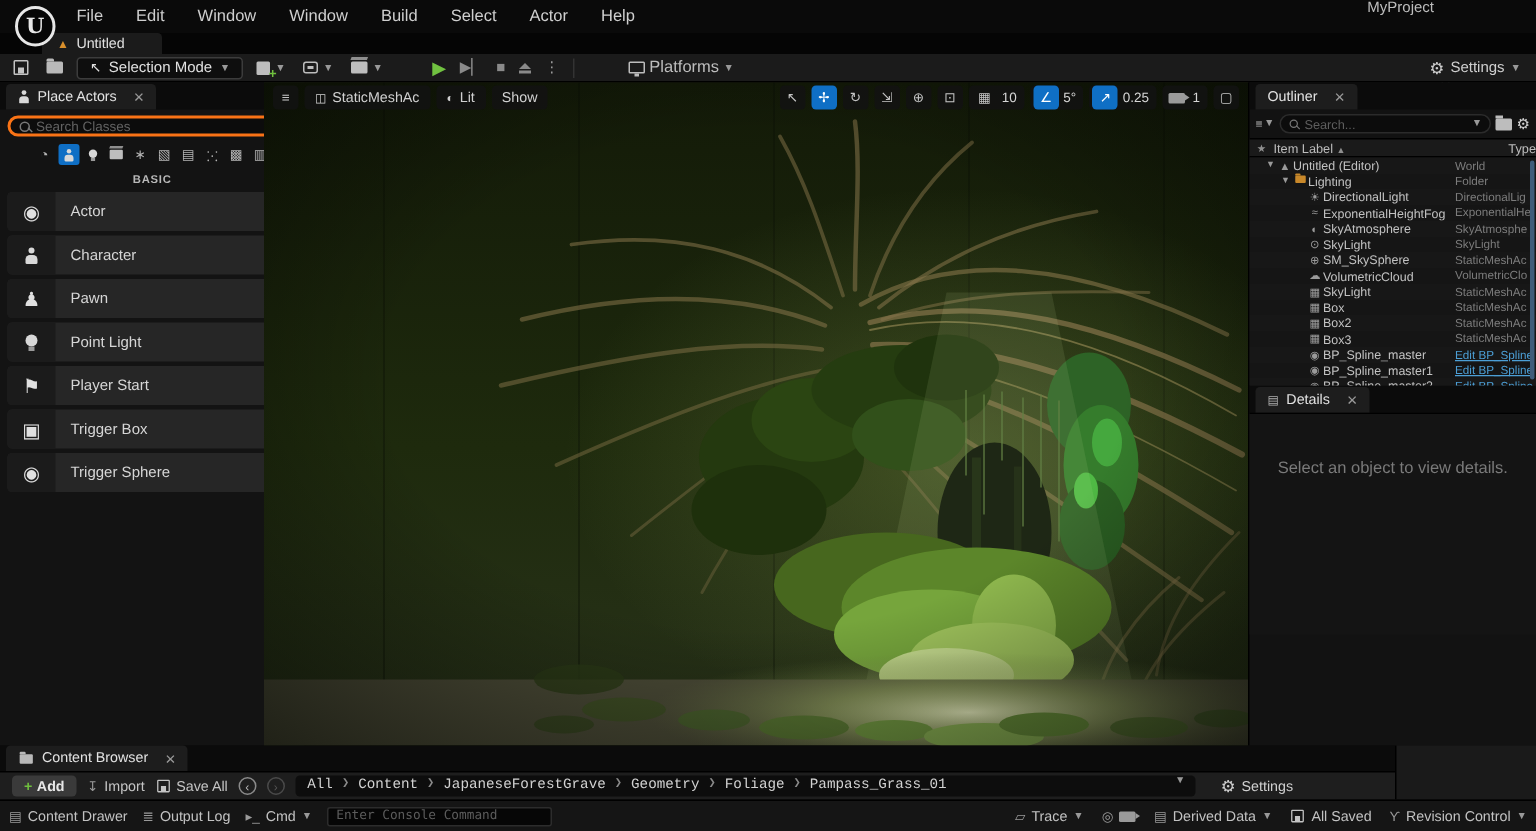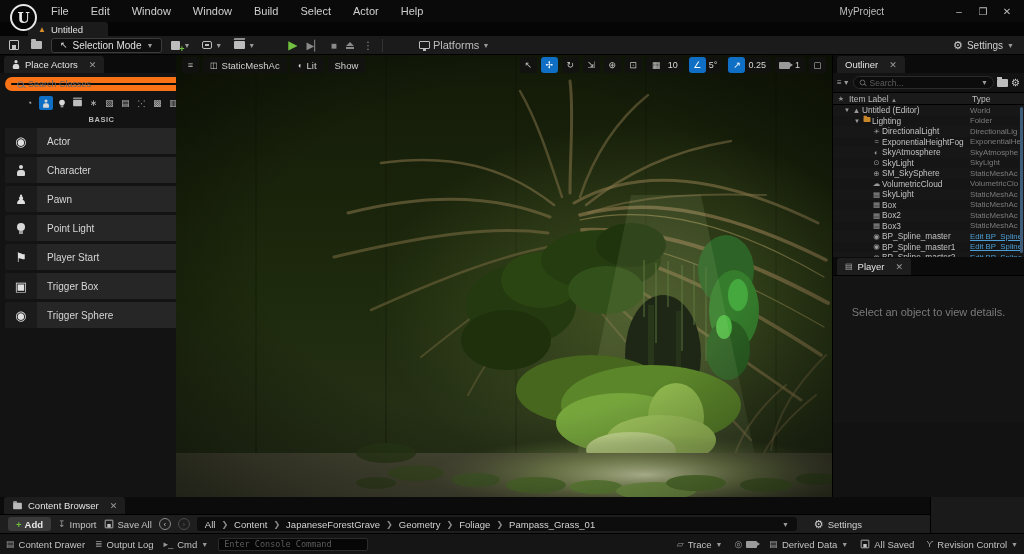--- a/index.html
+++ b/index.html
@@ -5,21 +5,21 @@
   * { margin:0; padding:0; box-sizing:border-box; }
   html,body { width:1024px; height:554px; background:#000; overflow:hidden; }
   body { font-family:"Liberation Sans", sans-serif; color:#c8c8c8; font-size:10px; -webkit-font-smoothing:antialiased; }
   .app { position:absolute; inset:0; width:1024px; height:554px; background:#0d0d0d; }
 
   
   .titlebar { position:absolute; left:0; top:0; width:1024px; height:22px; background:#0a0a0a; display:flex; align-items:center; }
   .ue-logo { position:absolute; left:10px; top:4px; width:27px; height:27px; border-radius:50%; background:#060606; border:2px solid #e7e7e7; color:#e7e7e7; display:flex; align-items:center; justify-content:center; font-size:14px; font-weight:bold; font-family:"DejaVu Serif", serif; z-index:5; }
   .menu { display:flex; gap:0; margin-left:40px; }
   .menu span { padding:0 11px; font-size:11px; color:#cfcfcf; cursor:default; }
-  .tb-right { position:absolute; right:8px; top:0; height:22px; display:flex; align-items:center; gap:6px; }
+  .tb-right { position:absolute; right:8px; top:0; height:22px; display:flex; align-items:center; gap:6px;flex-direction:column; }
   .proj-name { font-size:10px; color:#bdbdbd; margin-right:60px; }
   .winbtn { width:18px; text-align:center; color:#bbb; font-size:10px; }
 
   
   .tabrow { position:absolute; left:0; top:22px; width:1024px; height:14px; background:#050505; }
   .level-tab { position:absolute; left:28px; top:0; height:14px; min-width:80px; background:#1b1b1b; border-radius:3px 3px 0 0; display:flex; align-items:center; padding:0 10px; gap:5px; }
   .level-tab .mtn { color:#d98f2b; font-size:8px; }
   .level-tab .lbl { font-size:9.5px; color:#e0e0e0; }
 
   
@@ -69,21 +69,21 @@
 
   
   .main { position:absolute; left:0; top:55px; width:1024px; height:442px; }
 
   
   .left { position:absolute; left:0; top:0; width:204px; height:442px; background:#131313; border-right:1px solid #000; }
   .ptabs { height:18px; background:#0b0b0b; display:flex; align-items:flex-end; }
   .ptab { height:17px; background:#1d1d1d; border-radius:3px 3px 0 0; display:flex; align-items:center; gap:5px; padding:0 8px; margin-left:4px; font-size:9.5px; color:#e2e2e2; }
   .ptab .x { color:#9a9a9a; font-size:9px; margin-left:6px; }
   .searchrow { padding:4px 5px 2px; }
-  .searchbox { height:14px; background:#0c0c0c; border:6px solid #f97316; border-radius:8px; display:flex; align-items:center; gap:4px; padding:0 6px; }
+  .searchbox { height:14px; background:#0c0c0c; border:2px solid #f97316; border-radius:8px; display:flex; align-items:center; gap:4px; padding:0 6px; }
   .searchbox input { background:transparent; border:none; outline:none; color:#c8c8c8; font-size:9px; width:100%; font-family:"Liberation Sans",sans-serif; }
   .searchbox input::placeholder { color:#626262; }
   .catrow { display:flex; justify-content:center; gap:2px; padding:3px 0 2px; }
   .catbtn { width:14px; height:14px; border-radius:2px; display:flex; align-items:center; justify-content:center; color:#b5b5b5; font-size:9px; background:transparent; }
   .catbtn.sel { background:#0f6fc5; color:#fff; }
   .cat-label { text-align:center; font-size:7.5px; font-weight:bold; letter-spacing:.5px; color:#b8b8b8; padding:3px 0 4px; }
   .pa-list { padding:0 5px; }
   .pa-item { height:26px; background:#262626; border-radius:3px; margin-bottom:3px; display:flex; align-items:center; position:relative; }
   .pa-ico { width:32px; height:26px; background:#1b1b1b; border-radius:3px 0 0 3px; display:flex; align-items:center; justify-content:center; color:#e0e0e0; font-size:13px; }
   .pa-lbl { margin-left:10px; font-size:10px; color:#d6d6d6; }
@@ -103,21 +103,21 @@
   
   .right { position:absolute; left:832px; top:0; width:192px; height:442px; background:#121212; border-left:1px solid #000; }
   .out-search { display:flex; align-items:center; gap:3px; padding:3px 4px; }
   .filter-ic { color:#b0b0b0; font-size:8px; display:flex; align-items:center; gap:1px; }
   .out-pill { flex:1; height:13px; background:#0c0c0c; border:1px solid #2b2b2b; border-radius:7px; display:flex; align-items:center; gap:4px; padding:0 5px; }
   .out-pill input { background:transparent; border:none; outline:none; width:100%; color:#c8c8c8; font-size:8.5px; font-family:"Liberation Sans",sans-serif; }
   .out-pill input::placeholder { color:#5e5e5e; }
   .colhead { height:13px; background:#1a1a1a; border-top:1px solid #000; border-bottom:1px solid #000; display:flex; align-items:center; font-size:8.5px; color:#bdbdbd; }
   .colhead .star { width:16px; text-align:center; color:#8f8f8f; font-size:7px; }
   .colhead .cl { flex:1; }
-  .colhead .ct { width:52px; }
+  .colhead .ct { width:52px;text-align:right; }
   .rows { position:relative; height:152px; overflow:hidden; background:#151515; }
   .orow { height:10.5px; display:flex; align-items:center; font-size:8.3px; color:#c2c2c2; white-space:nowrap; }
   .orow:nth-child(odd){ background:#171717; }
   .oexp { width:8px; font-size:6px; color:#9a9a9a; text-align:center; flex:none; }
   .oic { width:11px; font-size:7.5px; color:#9a9a9a; text-align:center; flex:none; }
   .olbl { flex:1; overflow:hidden; }
   .otype { width:54px; flex:none; font-size:7.8px; color:#7c7c7c; overflow:hidden; }
   .otype.link { color:#4c9fd6; text-decoration:underline; }
   .ind0 { padding-left:10px; } .ind1 { padding-left:20px; } .ind2 { padding-left:30px; }
   .oscroll { position:absolute; right:1px; top:2px; width:3px; height:146px; background:#3f5c7a; border-radius:2px; }
@@ -128,21 +128,21 @@
   
   .cb { position:absolute; left:0; top:497px; width:930px; height:36px; background:#0b0b0b; }
   .cb-corner { position:absolute; left:930px; top:497px; width:94px; height:36px; background:#1a1a1a; border-left:1px solid #000; }
   .cb-tabs { height:17px; display:flex; align-items:flex-end; }
   .cb-bar { height:19px; background:#1e1e1e; border-top:1px solid #000; display:flex; align-items:center; gap:7px; padding:0 8px; }
   .addbtn { background:#3a3a3a; border-radius:3px; height:14px; display:flex; align-items:center; gap:3px; padding:0 8px; font-size:9.5px; color:#e8e8e8; font-weight:bold; }
   .addbtn .plus { color:#6fbf3e; font-weight:bold; }
   .cbtn { display:flex; align-items:center; gap:4px; font-size:9.5px; color:#c4c4c4; }
   .navc { width:12px; height:12px; border:1px solid #8a8a8a; border-radius:50%; display:flex; align-items:center; justify-content:center; color:#bdbdbd; font-size:8px; }
   .navc.dis { border-color:#4a4a4a; color:#555; }
-  .crumbbar { flex:1; background:#0d0d0d; border-radius:3px; height:14px; display:flex; align-items:center; padding:0 8px; gap:6px; max-width:600px; }
+  .crumbbar { flex:1; background:#0d0d0d; border-radius:3px; height:14px; display:flex; padding:0 8px; gap:6px; max-width:600px;font-family:Liberation Mono, monospace; }
   .crumb { font-size:9.5px; color:#d2d2d2; }
   .csep { color:#8a8a8a; font-size:8px; }
   .crumb-end { margin-left:auto; color:#999; font-size:7px; }
   .cb-set { display:flex; align-items:center; gap:4px; font-size:9.5px; color:#cfcfcf; margin-left:10px; }
 
   
   .status { position:absolute; left:0; top:533px; width:1024px; height:21px; background:#151515; border-top:1px solid #000; display:flex; align-items:center; padding:0 6px; gap:10px; }
   .sbtn { display:flex; align-items:center; gap:4px; font-size:9.5px; color:#c2c2c2; }
   .sic { font-size:9px; color:#9a9a9a; }
   .console { width:150px; height:13px; background:#060606; border:1px solid #2c2c2c; border-radius:2px; display:flex; align-items:center; padding:0 5px; }
@@ -568,21 +568,21 @@
             <span class="oexp"></span>
             <span class="oic">◉</span>
             <span class="olbl">BP_Spline_master2</span>
             <span class="otype link">Edit BP_Spline</span>
           </div>
         <div class="oscroll"></div>
       </div>
       <div class="ptabs">
         <div class="ptab">
           <span style="font-size:8px;color:#b0b0b0;">▤</span>
-          <span>Player</span>
+          <span>Details</span>
           <span class="x">✕</span>
         </div>
       </div>
       <div class="det-body">
         <div class="det-msg">Select an object to view details.</div>
       </div>
     </div>
   </div>
 
   <div class="cb">

